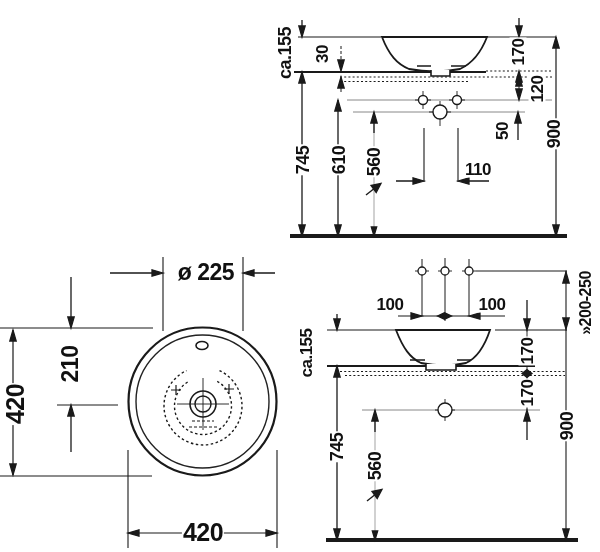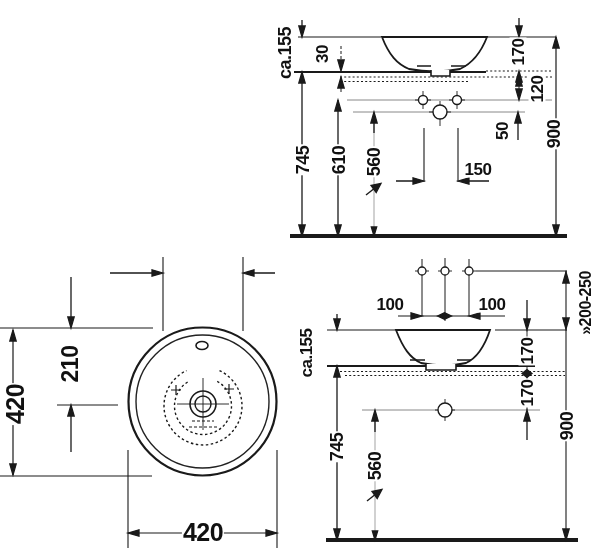--- a/index.html
+++ b/index.html
@@ -188,26 +188,27 @@
 
       <path d="M326,540 H578" stroke-width="4"></path>
     </g>
   </svg>
 
   <div class="lbl rot" style="left:285px;top:53px;font-size:18px">ca.155</div>
   <div class="lbl rot" style="left:322px;top:54px;font-size:17px">30</div>
   <div class="lbl rot" style="left:518px;top:52px;font-size:17px">170</div>
   <div class="lbl rot" style="left:537px;top:89px;font-size:17px">120</div>
   <div class="lbl rot" style="left:502px;top:131px;font-size:17px">50</div>
-  <div class="lbl" style="left:478px;top:169px;font-size:17px">150</div>
+  <div class="lbl" style="left:478px;top:169px;font-size:17px">110</div>
   <div class="lbl rot" style="left:303px;top:160px;font-size:18px">745</div>
   <div class="lbl rot" style="left:339px;top:160px;font-size:18px">610</div>
   <div class="lbl rot" style="left:374px;top:162px;font-size:18px">560</div>
   <div class="lbl rot" style="left:554px;top:134px;font-size:18px">900</div>
 
+  <div class="lbl" style="left:206px;top:272px;font-size:23px">ø 225</div>
   <div class="lbl rot" style="left:70px;top:364px;font-size:23px">210</div>
   <div class="lbl rot" style="left:15px;top:404px;font-size:25px">420</div>
   <div class="lbl" style="left:203px;top:532px;font-size:25px">420</div>
 
   <div class="lbl" style="left:390px;top:304px;font-size:17px">100</div>
   <div class="lbl" style="left:492px;top:304px;font-size:17px">100</div>
   <div class="lbl rot" style="left:586px;top:303px;font-size:16px">»200-250</div>
   <div class="lbl rot" style="left:306px;top:353px;font-size:17px">ca.155</div>
   <div class="lbl rot" style="left:527px;top:351px;font-size:17px">170</div>
   <div class="lbl rot" style="left:527px;top:393px;font-size:17px">170</div>

